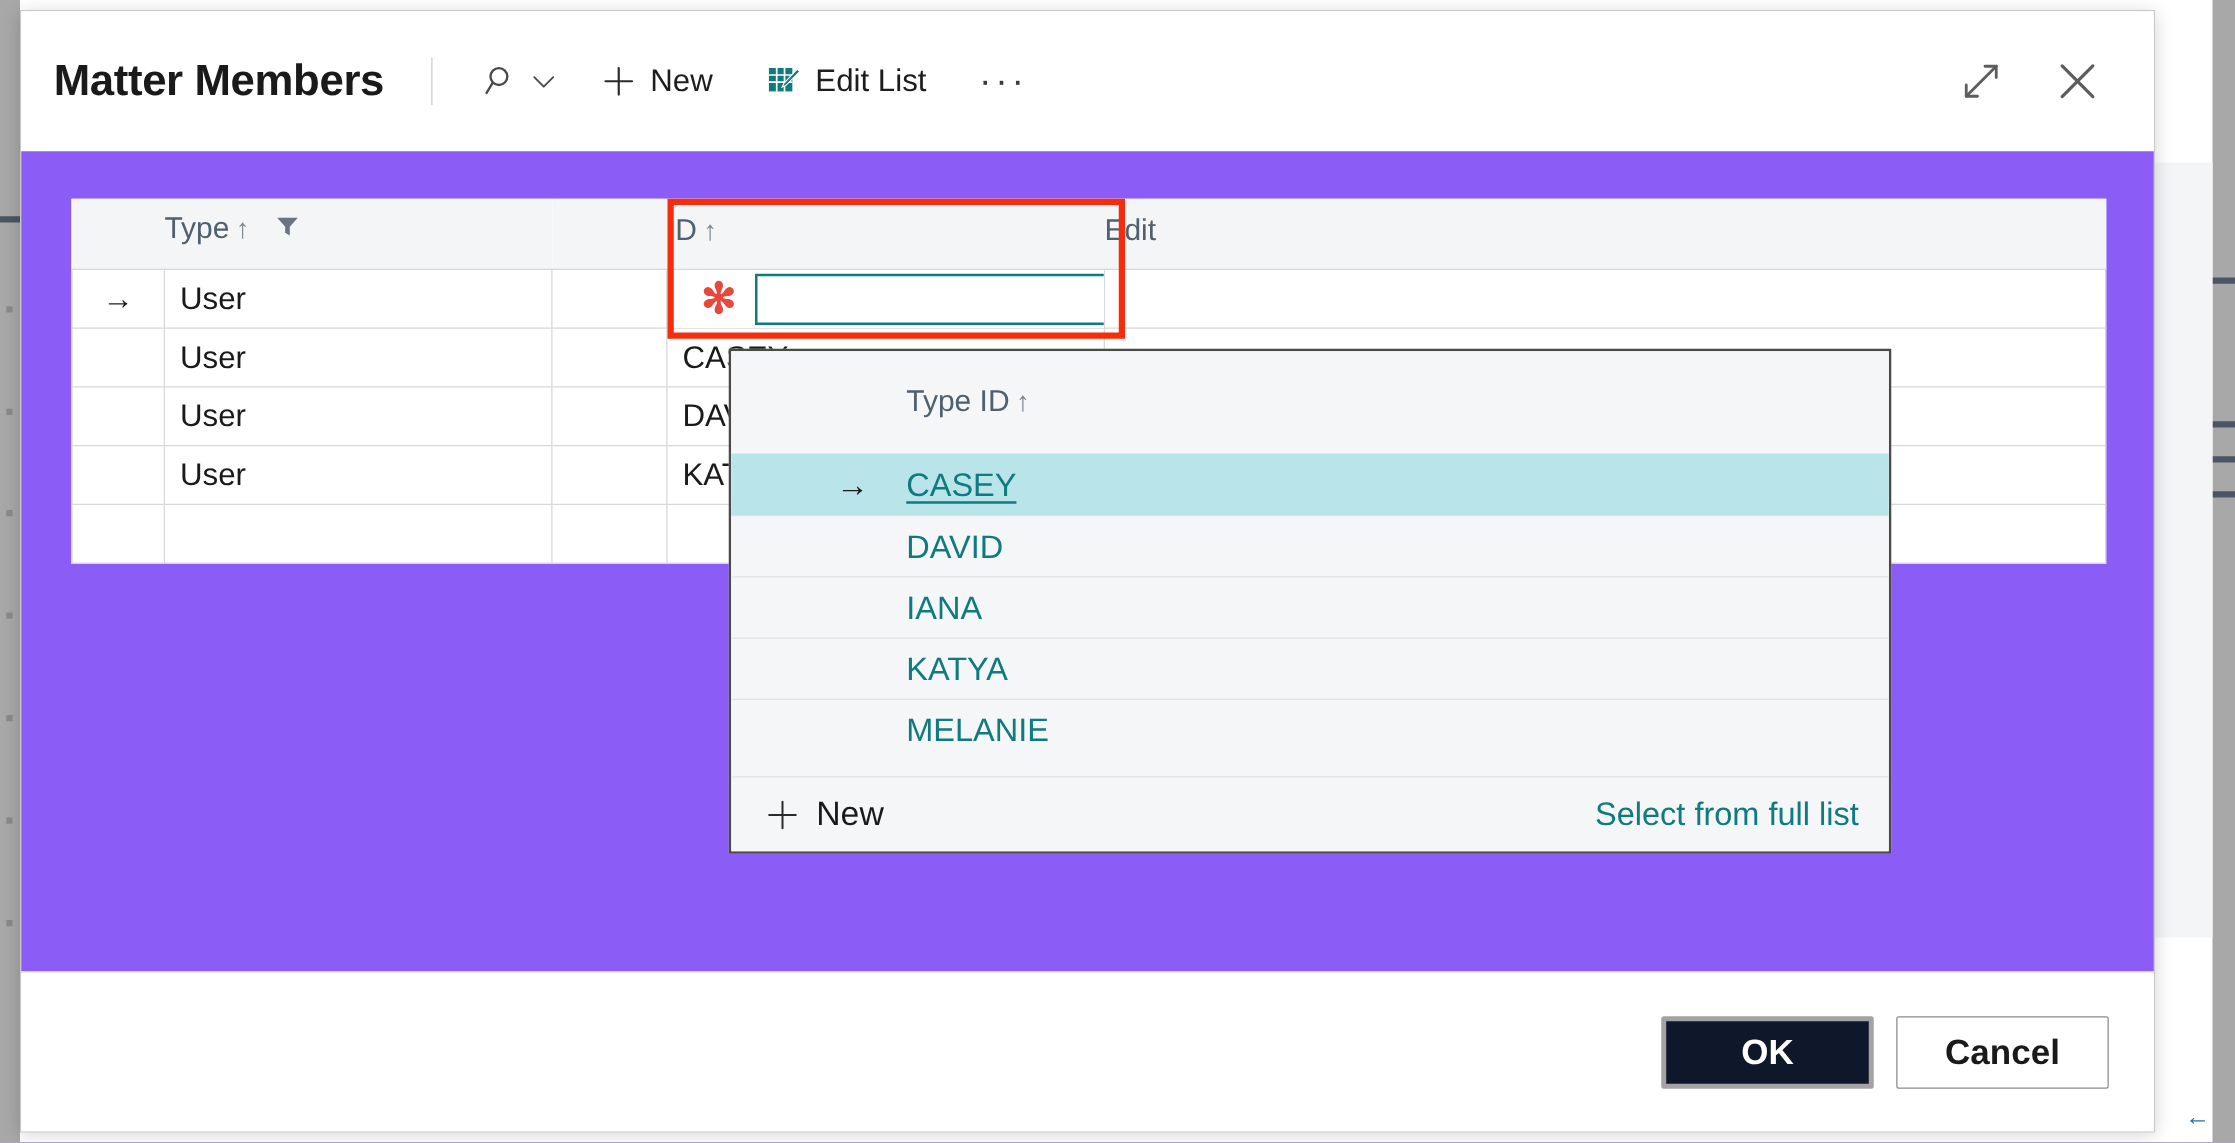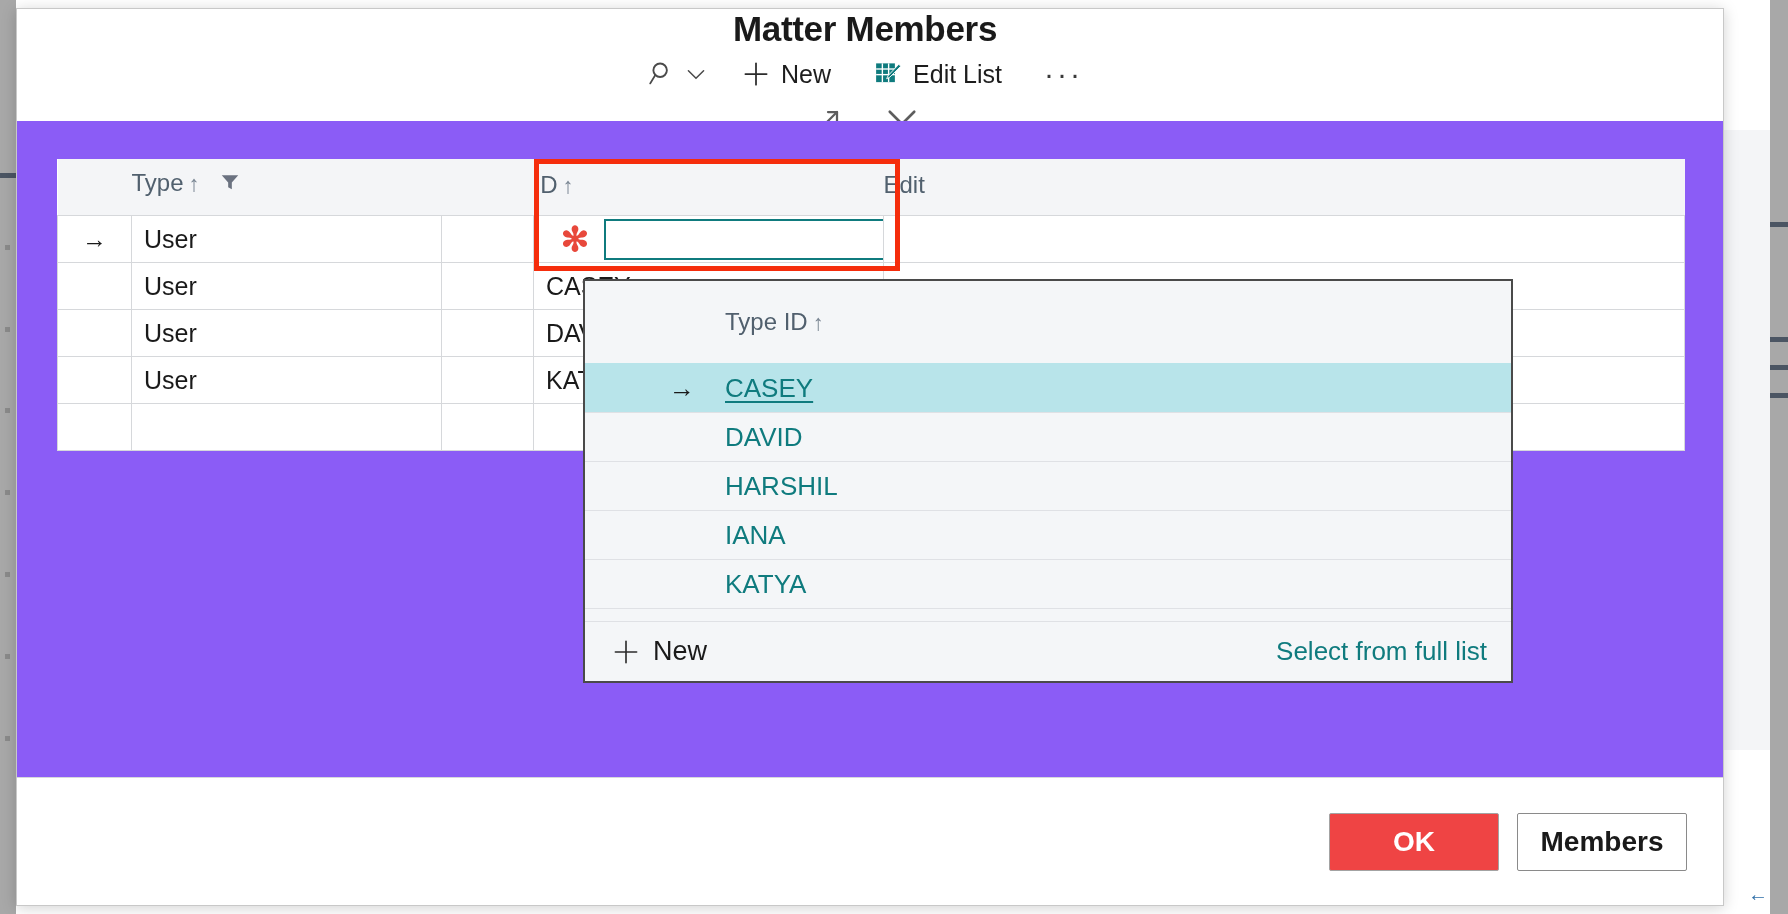--- a/index.html
+++ b/index.html
@@ -93,21 +93,20 @@
     box-shadow: 0 2px 14px rgba(0,0,0,.18);
   }
 
   
   .modal-header {
     height: 112px;
     display: flex;
     align-items: center;
     padding: 0 36px 0 26px;
     background: #ffffff;
-    flex-direction: column;
   }
   .modal-title {
     font-size: 35px;
     font-weight: 700;
     color: #1a1a1a;
     letter-spacing: -0.3px;
     white-space: nowrap;
   }
   .hdr-divider {
     width: 1px;
@@ -374,23 +373,23 @@
   .btn {
     min-width: 170px;
     height: 58px;
     font-size: 28px;
     font-weight: 700;
     font-family: inherit;
     cursor: pointer;
     border-radius: 2px;
   }
   .btn-primary {
-    background: #ef4444;
+    background: #0f172a;
     color: #ffffff;
-    border: 1px solid #a3a3a3;
+    border: 4px solid #a3a3a3;
   }
   .btn-secondary {
     background: #ffffff;
     color: #1a1a1a;
     border: 1px solid #8a8a8a;
   }
 </style>
 </head>
 <body>
 
@@ -603,24 +602,20 @@
             <div class="dd-row selected">
               <div class="dd-ind">→</div>
               <div class="dd-val">CASEY</div>
             </div>
 
             <div class="dd-row">
               <div class="dd-ind"></div>
               <div class="dd-val">DAVID</div>
             </div>
 
-            <div class="dd-row">
-              <div class="dd-ind"></div>
-              <div class="dd-val">HARSHIL</div>
-            </div>
 
             <div class="dd-row">
               <div class="dd-ind"></div>
               <div class="dd-val">IANA</div>
             </div>
 
             <div class="dd-row">
               <div class="dd-ind"></div>
               <div class="dd-val">KATYA</div>
             </div>
@@ -643,17 +638,17 @@
             </button>
             <button class="dd-full">Select from full list</button>
           </div>
         </div>
 
       </div>
     </div>
 
     <div class="modal-footer">
       <button class="btn btn-primary">OK</button>
-      <button class="btn btn-secondary">Members</button>
+      <button class="btn btn-secondary">Cancel</button>
     </div>
 
   </div>
 </div>
 
 </body></html>

